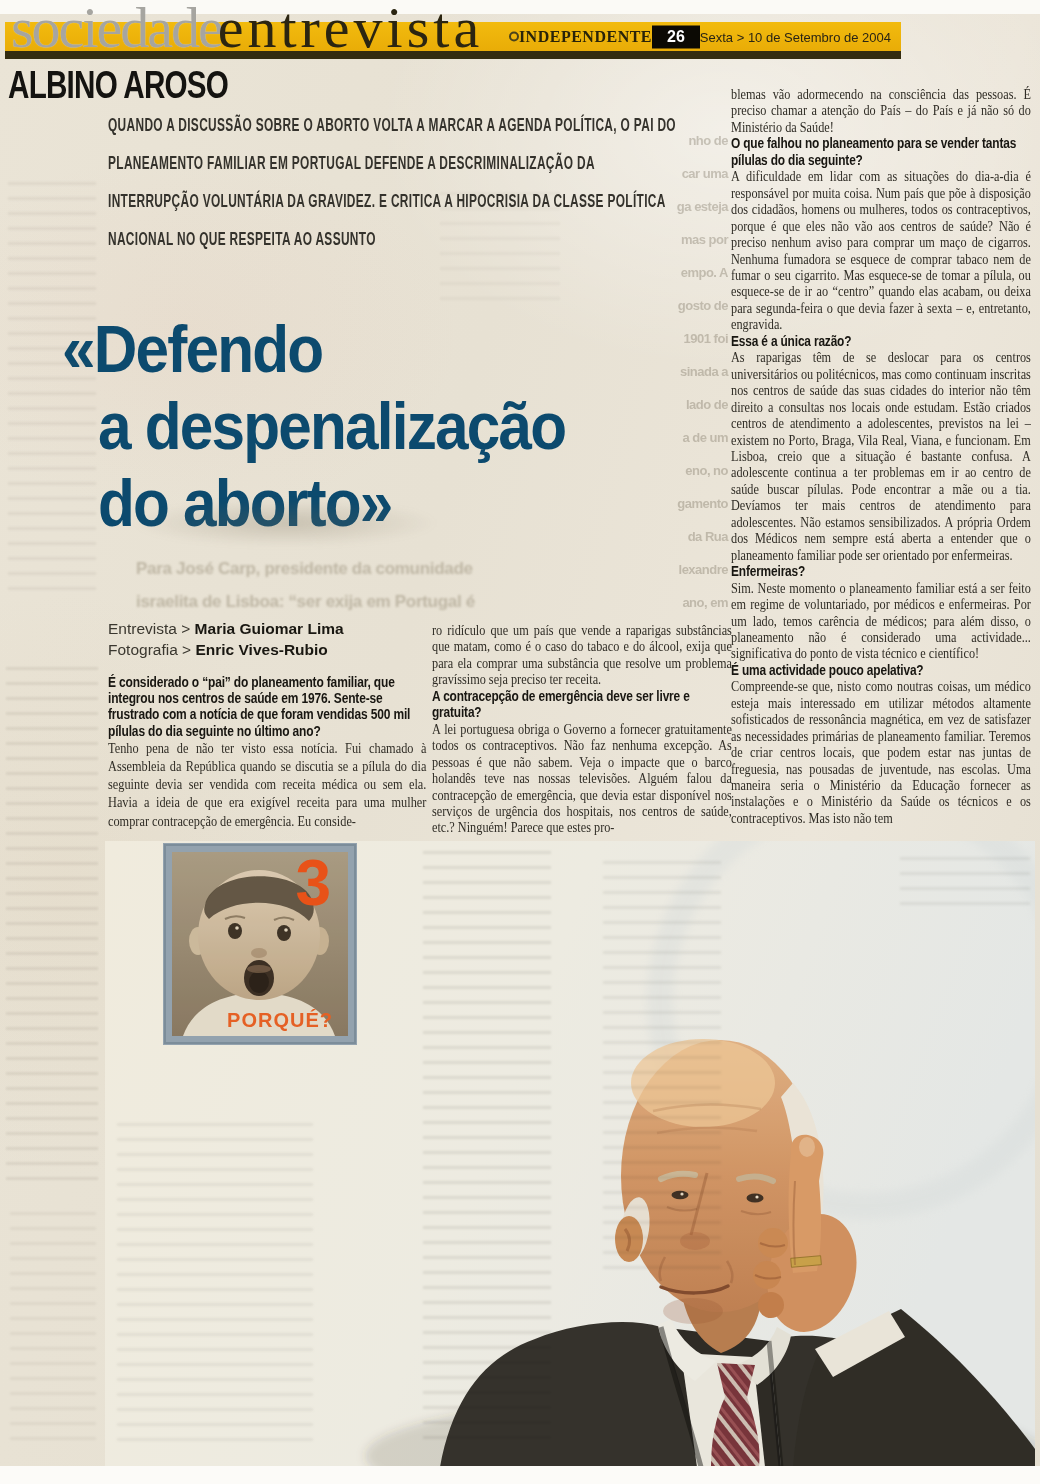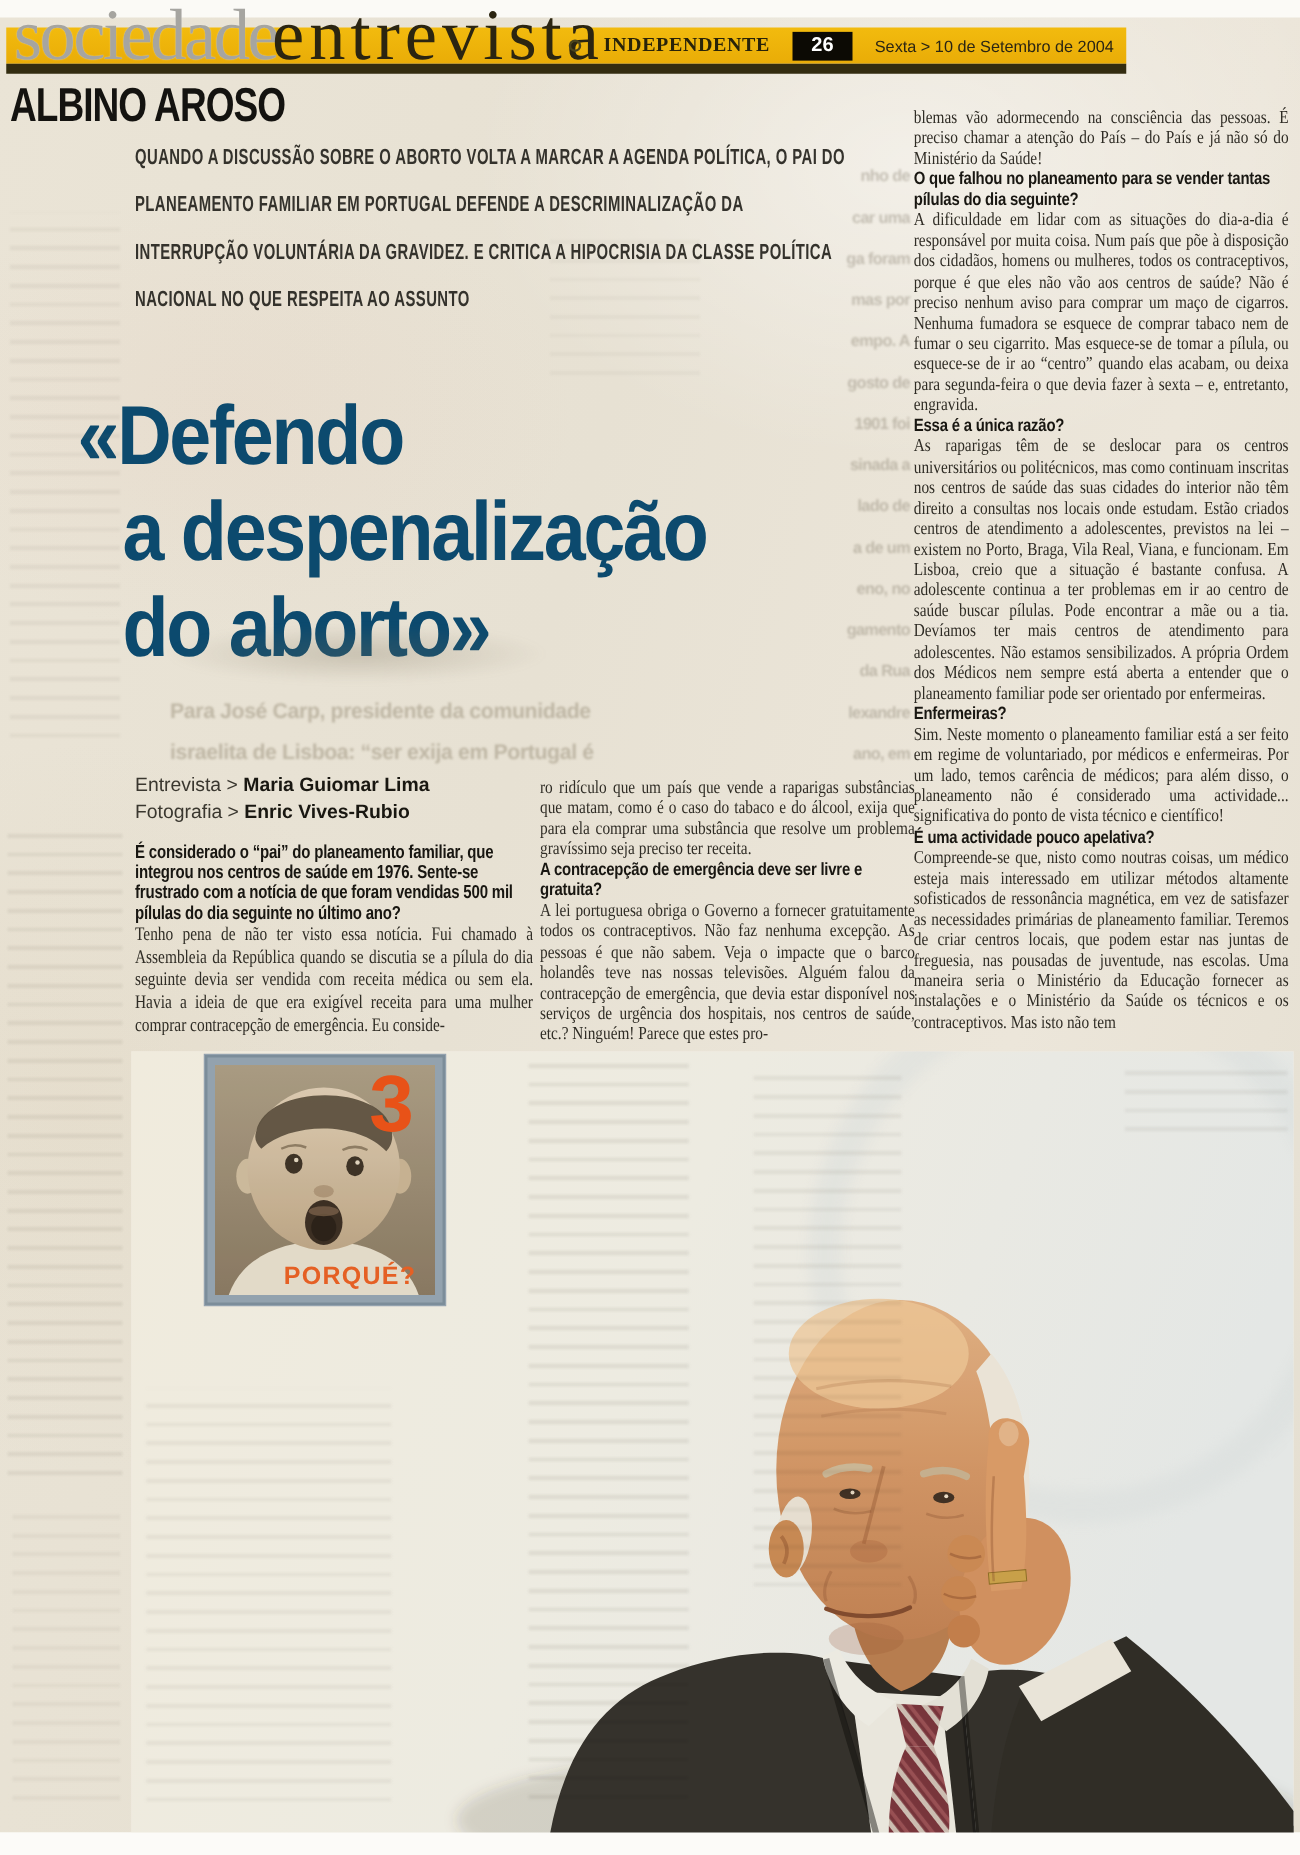--- a/index.html
+++ b/index.html
@@ -29,21 +29,21 @@
   }
   .section-title {
     position:absolute; left:6px; bottom:-6px;
     font-family:"Liberation Serif", serif;
     font-size:58px; line-height:1; white-space:nowrap; letter-spacing:-2px;
   }
   .section-left  { color:#a6a5a0; text-shadow:0 0 1px rgba(255,255,255,.5); }
   .section-right { color:#2b2511; letter-spacing:4px; margin-left:-4px; }
   .masthead-meta {
     position:absolute; right:10px; top:50%; transform:translateY(-50%);
-    display:flex; align-items:center; gap:18px;
+    display:flex; align-items:center; gap:0;
     font-family:"Liberation Serif", serif; color:#292309;
   }
   .logo-circle { width:10px; height:10px; border:2px solid #4a431c; border-radius:50%; }
   .paper-name { font-size:16px; letter-spacing:.5px; font-weight:bold; }
   .page-box {
     background:#0c0a04; color:#fff; font-family:"Liberation Sans",sans-serif;
     font-weight:bold; font-size:16px; line-height:1; padding:3px 15px 4px;
   }
   .masthead-date { font-size:13px; font-family:"Liberation Sans",sans-serif; color:#2a2514; }
 
@@ -155,21 +155,21 @@
 
 <div class="headline">
   <div class="hl">«Defendo</div>
   <div class="hl ind">a despenalização</div>
   <div class="hl ind">do aborto»</div>
 </div>
 
 <div class="ghost-strip">
   <div>nho de</div>
   <div>car uma</div>
-  <div>ga foram</div>
+  <div>ga esteja</div>
   <div>mas por</div>
   <div>empo. A</div>
   <div>gosto de</div>
   <div>1901 foi</div>
   <div>sinada a</div>
   <div>lado de</div>
   <div>a de um</div>
   <div>eno, no</div>
   <div>gamento</div>
   <div>da Rua</div>

